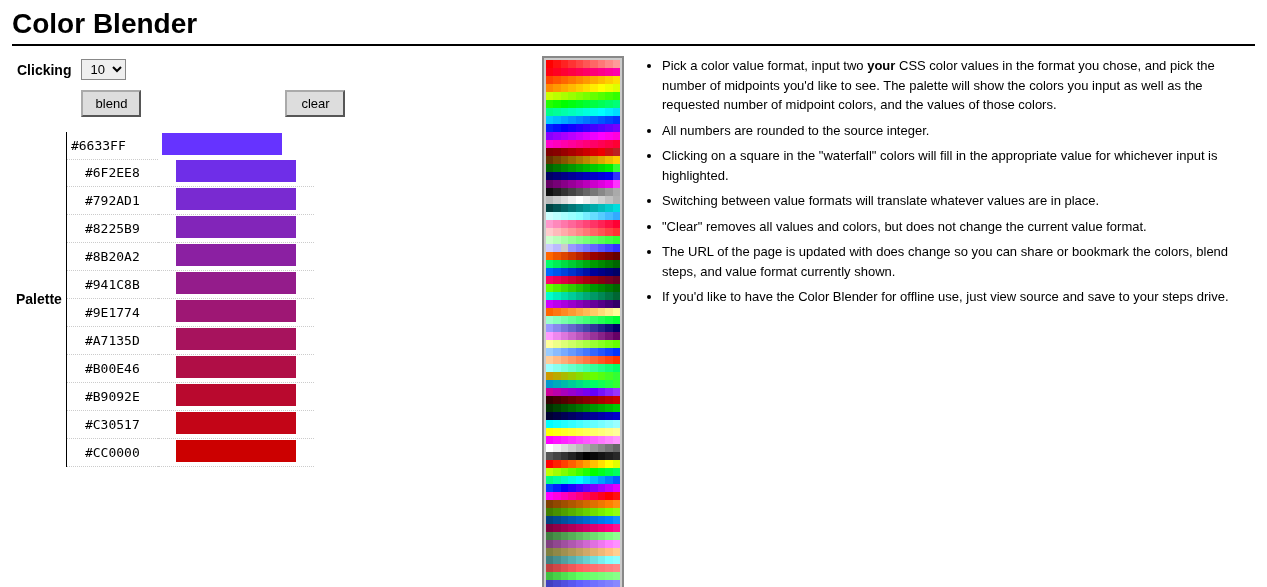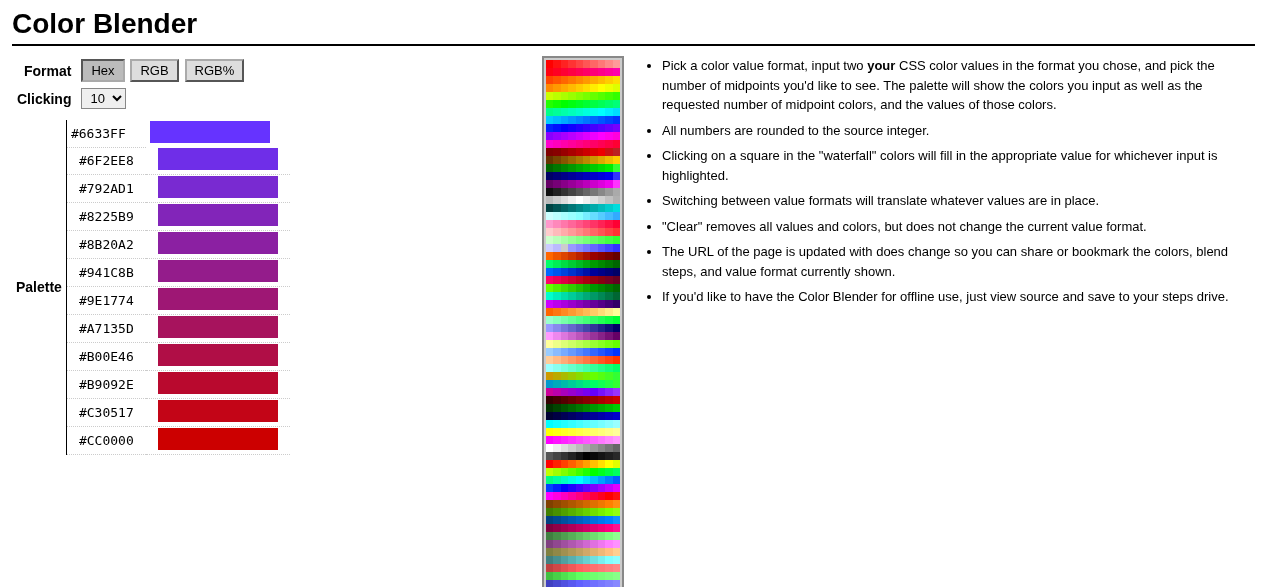--- a/index.html
+++ b/index.html
@@ -109,21 +109,21 @@
       padding: 2px 2px;
       font-family: monospace;
     }
     .palette-swatch {
       width: 120px;
       height: 22px;
       display: inline-block;
     }
     .palette-row td {
       border-bottom: 1px dotted #ccc;
-      padding: 1px 12px;
+      padding: 1px 18px;
     }
     
     .waterfall {
       display: flex;
       flex-direction: column;
       border: 2px solid #888;
       background: #ccc;
       padding: 2px;
       cursor: pointer;
       width: 82px;
@@ -160,37 +160,38 @@
 </head>
 <body>
 
 <h1>Color Blender</h1>
 
 <div class="main-layout">
   <div class="left-panel">
 
     <table class="form-table">
       <tbody>
-          <tr>
-        <td class="label-cell">Format</td>
-        <td>
-          <button class="format-btn active">Hex</button>
-          <button class="format-btn">RGB</button>
-          <button class="format-btn">RGB%</button>
-        </td>
-        <td></td>
-      </tr>
       <tr>
         <td class="label-cell">Clicking</td>
         <td>
           <select class="midpoints-select">
             <option>1</option><option>2</option><option>3</option><option>4</option>
             <option>5</option><option>6</option><option>7</option><option>8</option>
             <option>9</option><option selected="">10</option><option>11</option><option>12</option>
           </select>
+        </td>
+      </tr>
+      <tr>
+        <td></td>
+        <td>
+          <div class="action-row">
+            <button class="blend-btn">blend</button>
+            <span style="display:inline-block; width:120px;"></span>
+            <button class="clear-btn">clear</button>
+          </div>
         </td>
       </tr>
     </tbody>
       </table>
 
     <div class="palette-section">
       <table class="palette-table">
         <tbody>
             <tr>
           <td class="palette-label-cell" rowspan="13">Palette</td>

